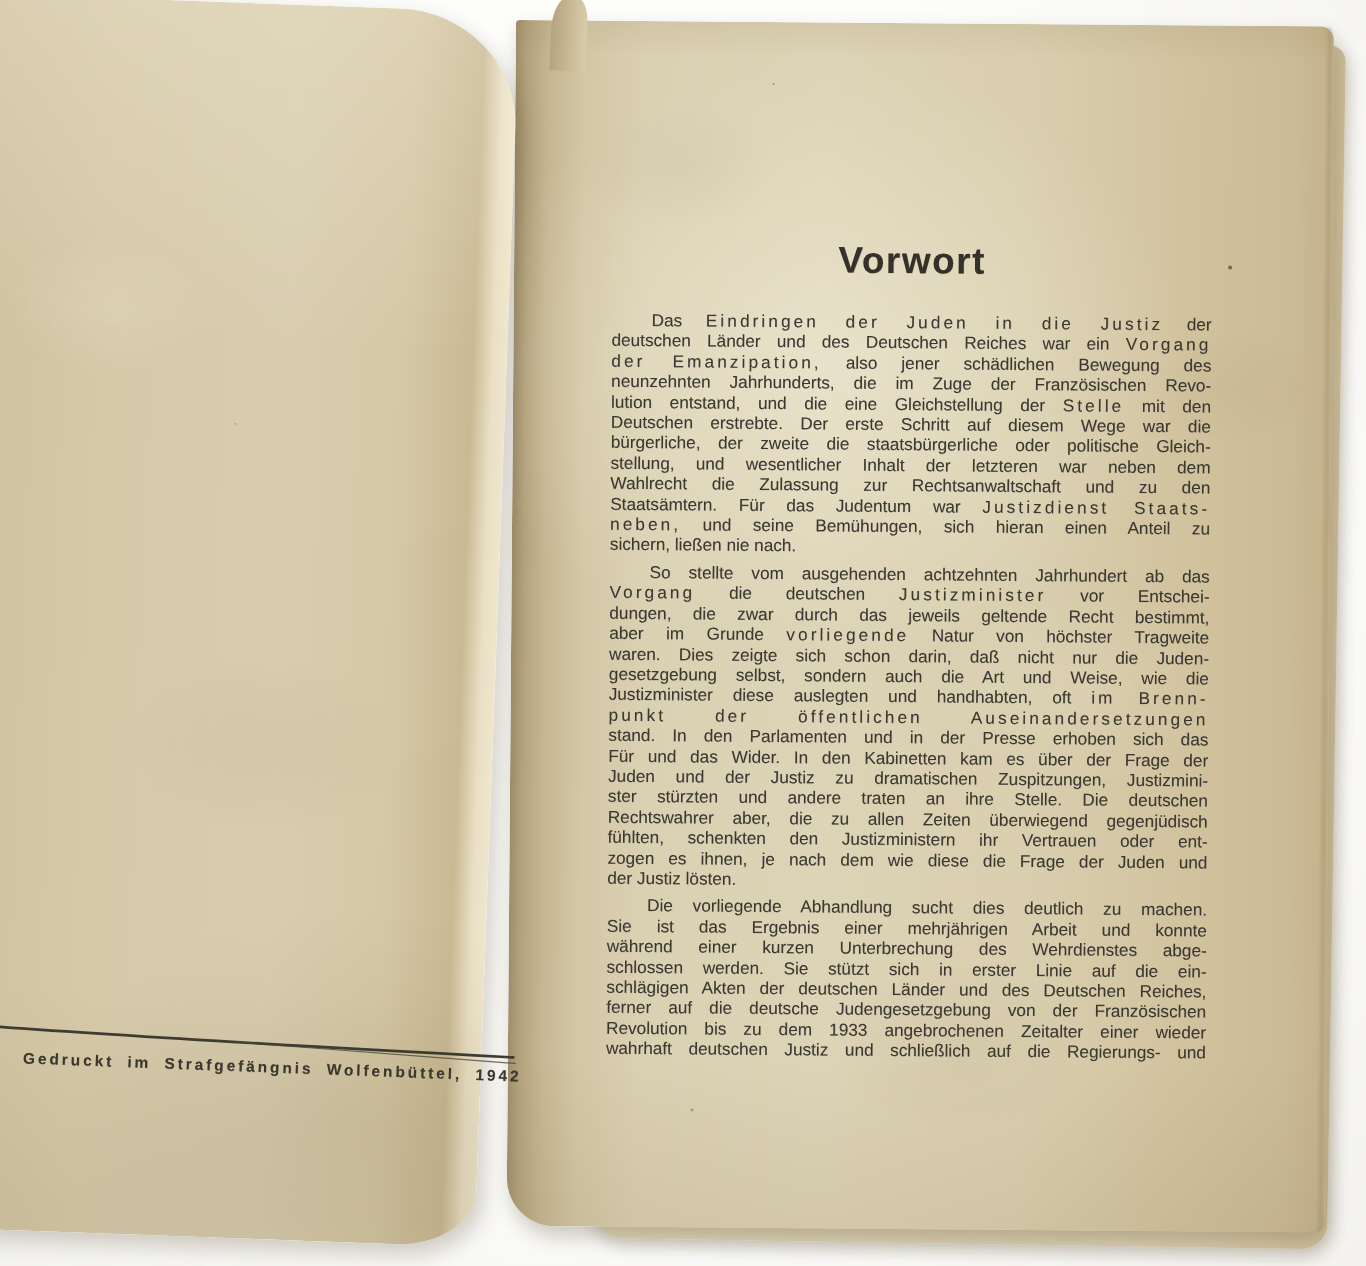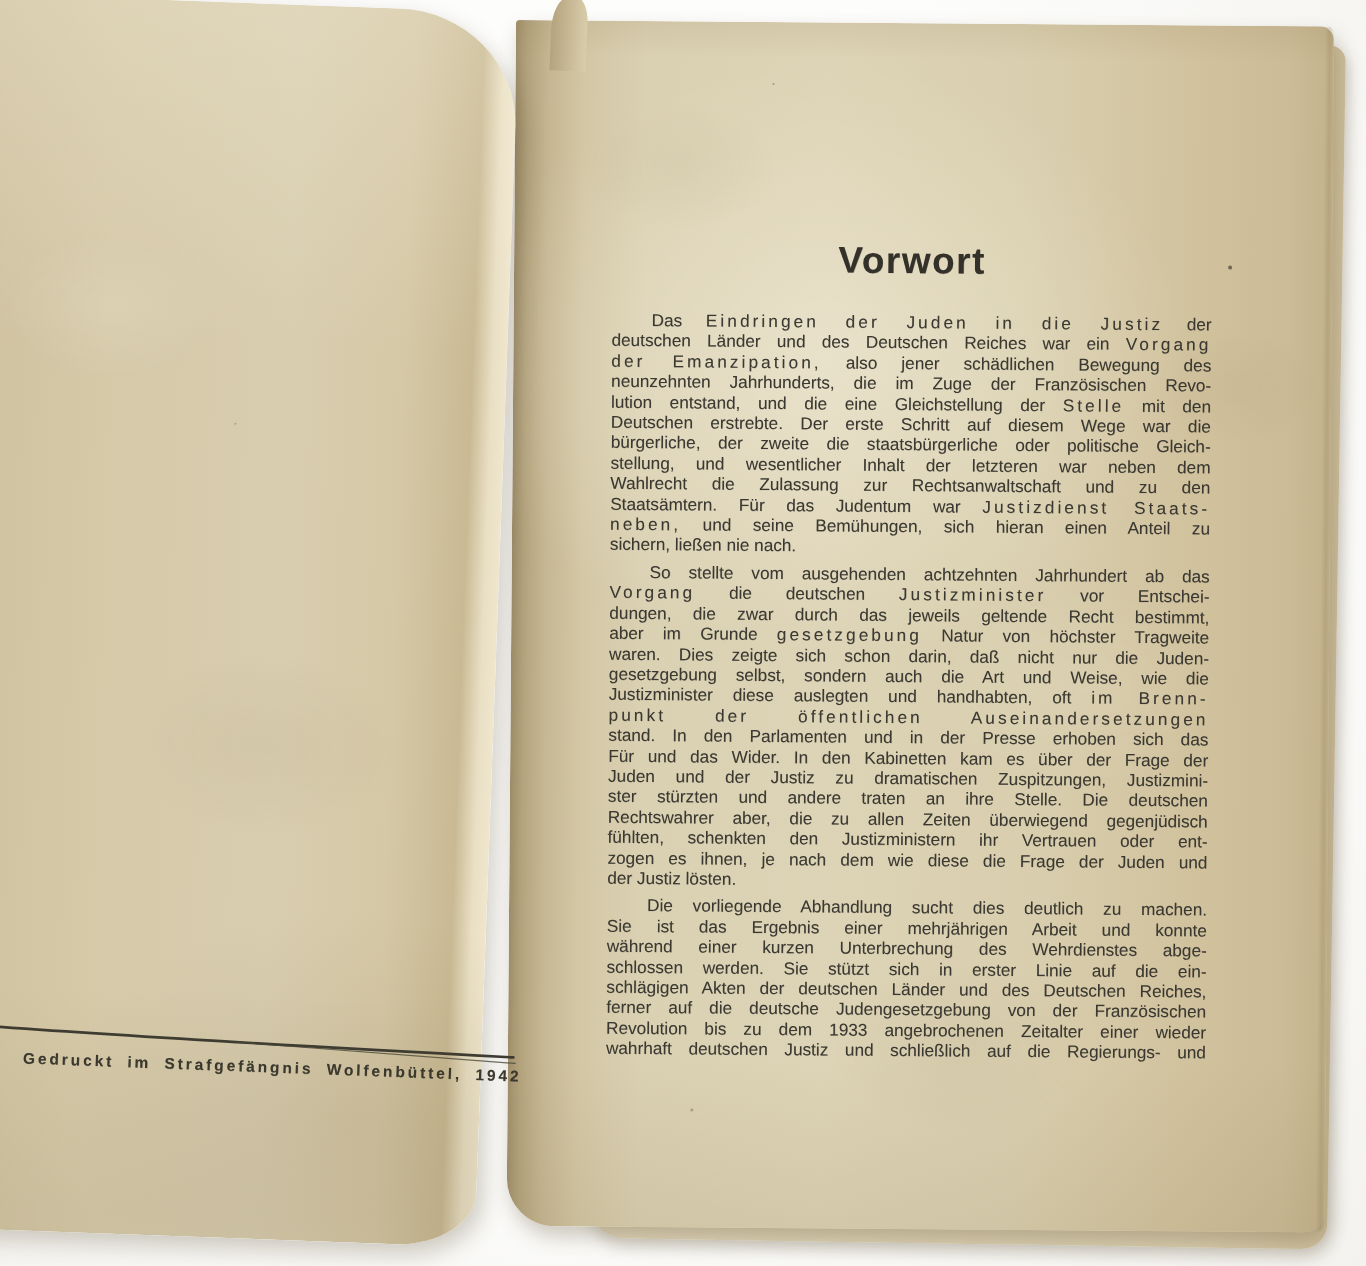--- a/index.html
+++ b/index.html
@@ -116,21 +116,21 @@
             <div class="line">stellung, und wesentlicher Inhalt der letzteren war neben dem</div>
             <div class="line">Wahlrecht die Zulassung zur Rechtsanwaltschaft und zu den</div>
             <div class="line">Staatsämtern. Für das Judentum war <span class="sp">Justizdienst Staats-</span></div>
             <div class="line"><span class="sp">neben,</span> und seine Bemühungen, sich hieran einen Anteil zu</div>
             <div class="line lastleft">sichern, ließen nie nach.</div>
           </div>
           <div class="para">
             <div class="line indent">So stellte vom ausgehenden achtzehnten Jahrhundert ab das</div>
             <div class="line"><span class="sp">Vorgang</span> die deutschen <span class="sp">Justizminister</span> vor Entschei-</div>
             <div class="line">dungen, die zwar durch das jeweils geltende Recht bestimmt,</div>
-            <div class="line">aber im Grunde <span class="sp">gesetzgebung</span> Natur von höchster Tragweite</div>
+            <div class="line">aber im Grunde <span class="sp">vorliegende</span> Natur von höchster Tragweite</div>
             <div class="line">waren. Dies zeigte sich schon darin, daß nicht nur die Juden-</div>
             <div class="line">gesetzgebung selbst, sondern auch die Art und Weise, wie die</div>
             <div class="line">Justizminister diese auslegten und handhabten, oft <span class="sp">im Brenn-</span></div>
             <div class="line"><span class="sp">punkt der öffentlichen Auseinandersetzungen</span></div>
             <div class="line">stand. In den Parlamenten und in der Presse erhoben sich das</div>
             <div class="line">Für und das Wider. In den Kabinetten kam es über der Frage der</div>
             <div class="line">Juden und der Justiz zu dramatischen Zuspitzungen, Justizmini-</div>
             <div class="line">ster stürzten und andere traten an ihre Stelle. Die deutschen</div>
             <div class="line">Rechtswahrer aber, die zu allen Zeiten überwiegend gegenjüdisch</div>
             <div class="line">fühlten, schenkten den Justizministern ihr Vertrauen oder ent-</div>

